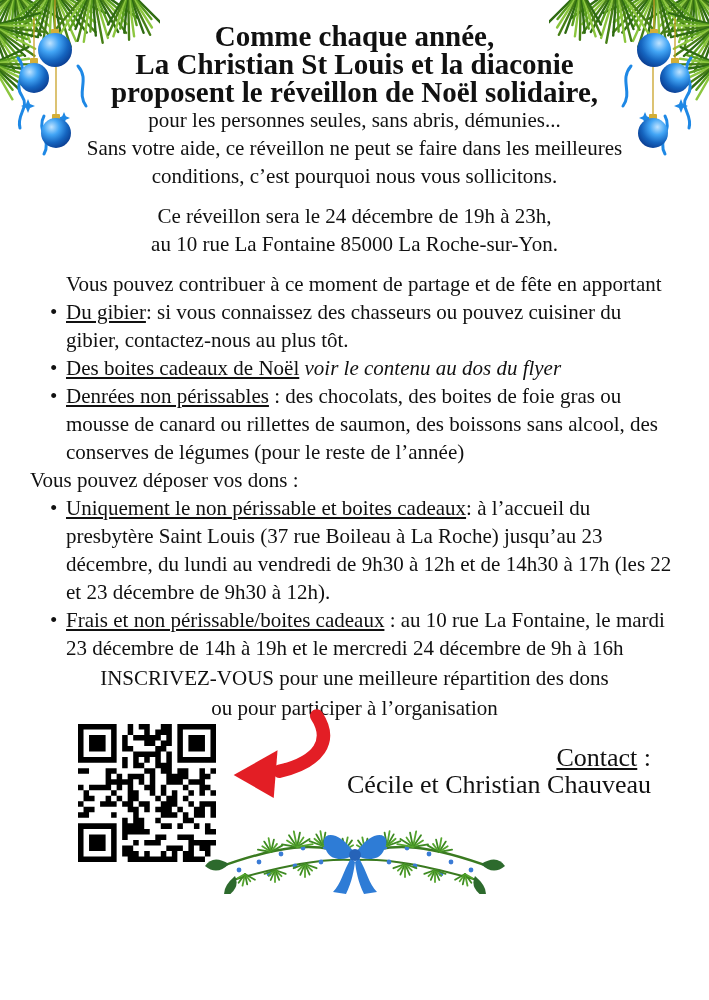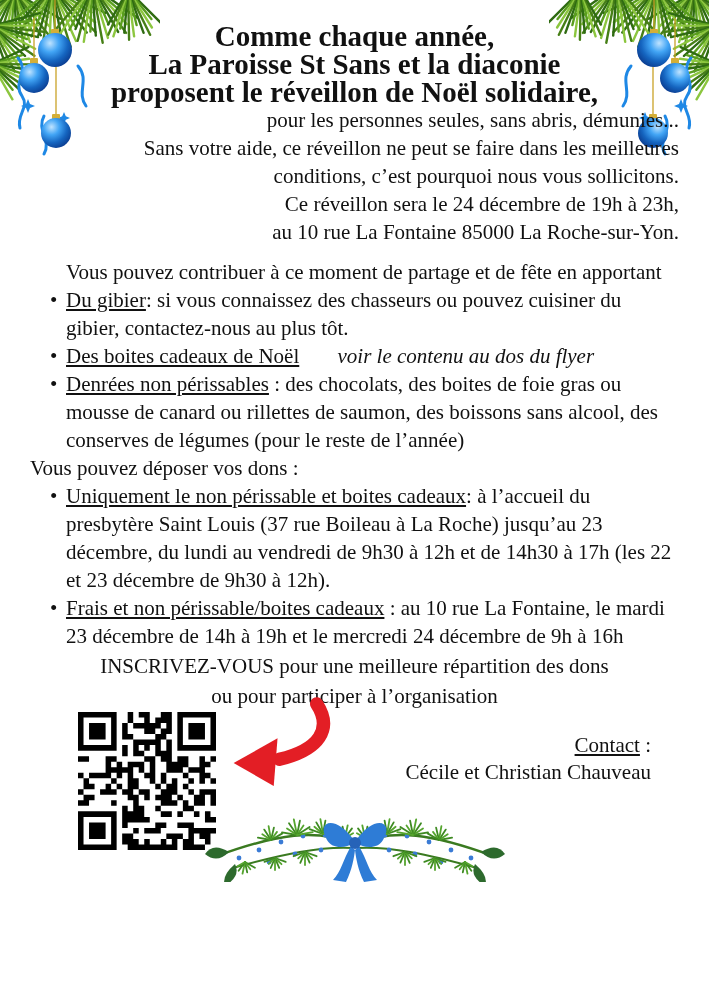--- a/index.html
+++ b/index.html
@@ -3,34 +3,34 @@
 <meta charset="utf-8">
 <style>
   html,body{margin:0;padding:0;}
   body{width:709px;height:1000px;background:#ffffff;overflow:hidden;position:relative;
        font-family:"Liberation Serif","DejaVu Serif",serif;color:#111111;}
   .page{position:relative;width:709px;height:1000px;}
   .corner{position:absolute;top:0;width:160px;height:175px;z-index:1;}
   .corner.left{left:0;}
   .corner.right{right:0;}
   .content{position:relative;z-index:2;padding:22px 30px 0 30px;font-size:21px;line-height:28px;}
-  .c{text-align:right;}
+  .c{text-align:center;}
   .title{font-size:29px;font-weight:bold;text-align:center;line-height:28px;}
-  .event{margin-top:0;}
+  .event{margin-top:12px;}
   .intro{margin-top:12px;text-align:left;margin-left:36px;}
   ul.flyer-list{list-style:none;margin:0;padding:0 0 0 36px;}
   ul.flyer-list li{position:relative;text-align:left;}
   ul.flyer-list li::before{content:"\2022";position:absolute;left:-16px;top:0;}
   .u{text-decoration:underline;}
-  .it{font-style:italic;padding-left:33px;}
+  .it{font-style:italic;}
   .signup{margin-top:2px;font-weight:normal;text-align:center;}
   .bottom{position:relative;height:172px;margin-top:0;}
   .qr{position:absolute;left:48px;top:2px;width:138px;height:138px;background:#fff;}
   .arrow{position:absolute;left:196px;top:-16px;width:105px;height:100px;}
-  .contact{position:absolute;right:28px;top:22px;text-align:right;font-size:21px;line-height:27px;}
+  .contact{position:absolute;right:28px;top:22px;text-align:right;font-size:26px;line-height:27px;}
   .garland{position:absolute;left:50%;transform:translateX(-50%);bottom:0;width:300px;height:80px;}
 </style>
 </head>
 <body>
 
 <div class="page">
 
   <svg class="corner left" viewBox="0 0 160 175" aria-hidden="true">
     <defs>
       <radialGradient id="bg1" cx="35%" cy="30%" r="75%">
@@ -152,21 +152,21 @@
       </g>
     </g>
   </svg>
 
   <svg class="corner right" viewBox="0 0 160 175" aria-hidden="true">
     <use href="#cornerAll" transform="translate(160 0) scale(-1 1)"></use>
   </svg>
 
   <div class="content">
     <div class="title">Comme chaque année,</div>
-    <div class="title">La Paroisse St Sans et la diaconie</div>
+    <div class="title">La Christian St Louis et la diaconie</div>
     <div class="title">proposent le réveillon de Noël solidaire,</div>
     <div class="c">pour les personnes seules, sans abris, démunies...</div>
     <div class="c">Sans votre aide, ce réveillon ne peut se faire dans les meilleures</div>
     <div class="c">conditions, c’est pourquoi nous vous sollicitons.</div>
 
     <div class="event">
       <div class="c">Ce réveillon sera le 24 décembre de 19h à 23h,</div>
       <div class="c">au 10 rue La Fontaine 85000 La Roche-sur-Yon.</div>
     </div>
 

